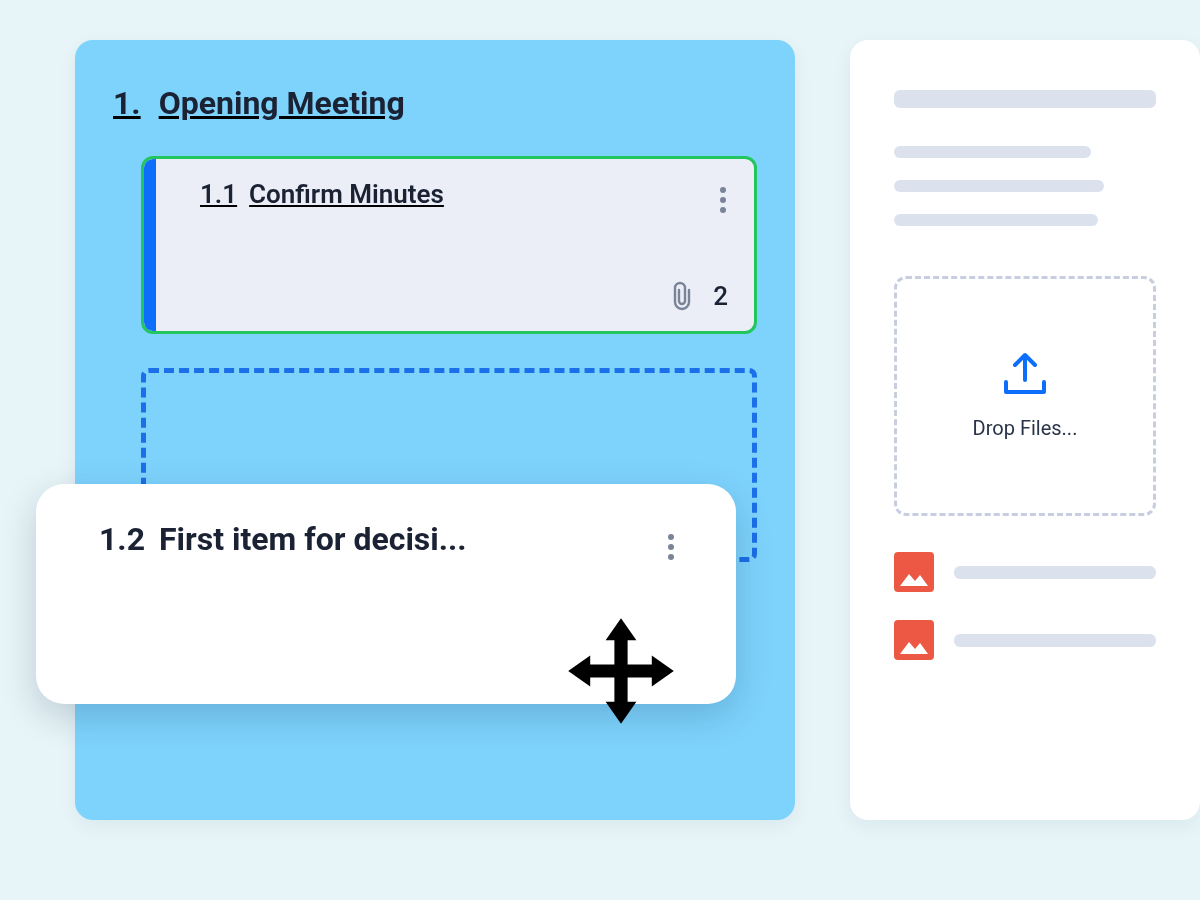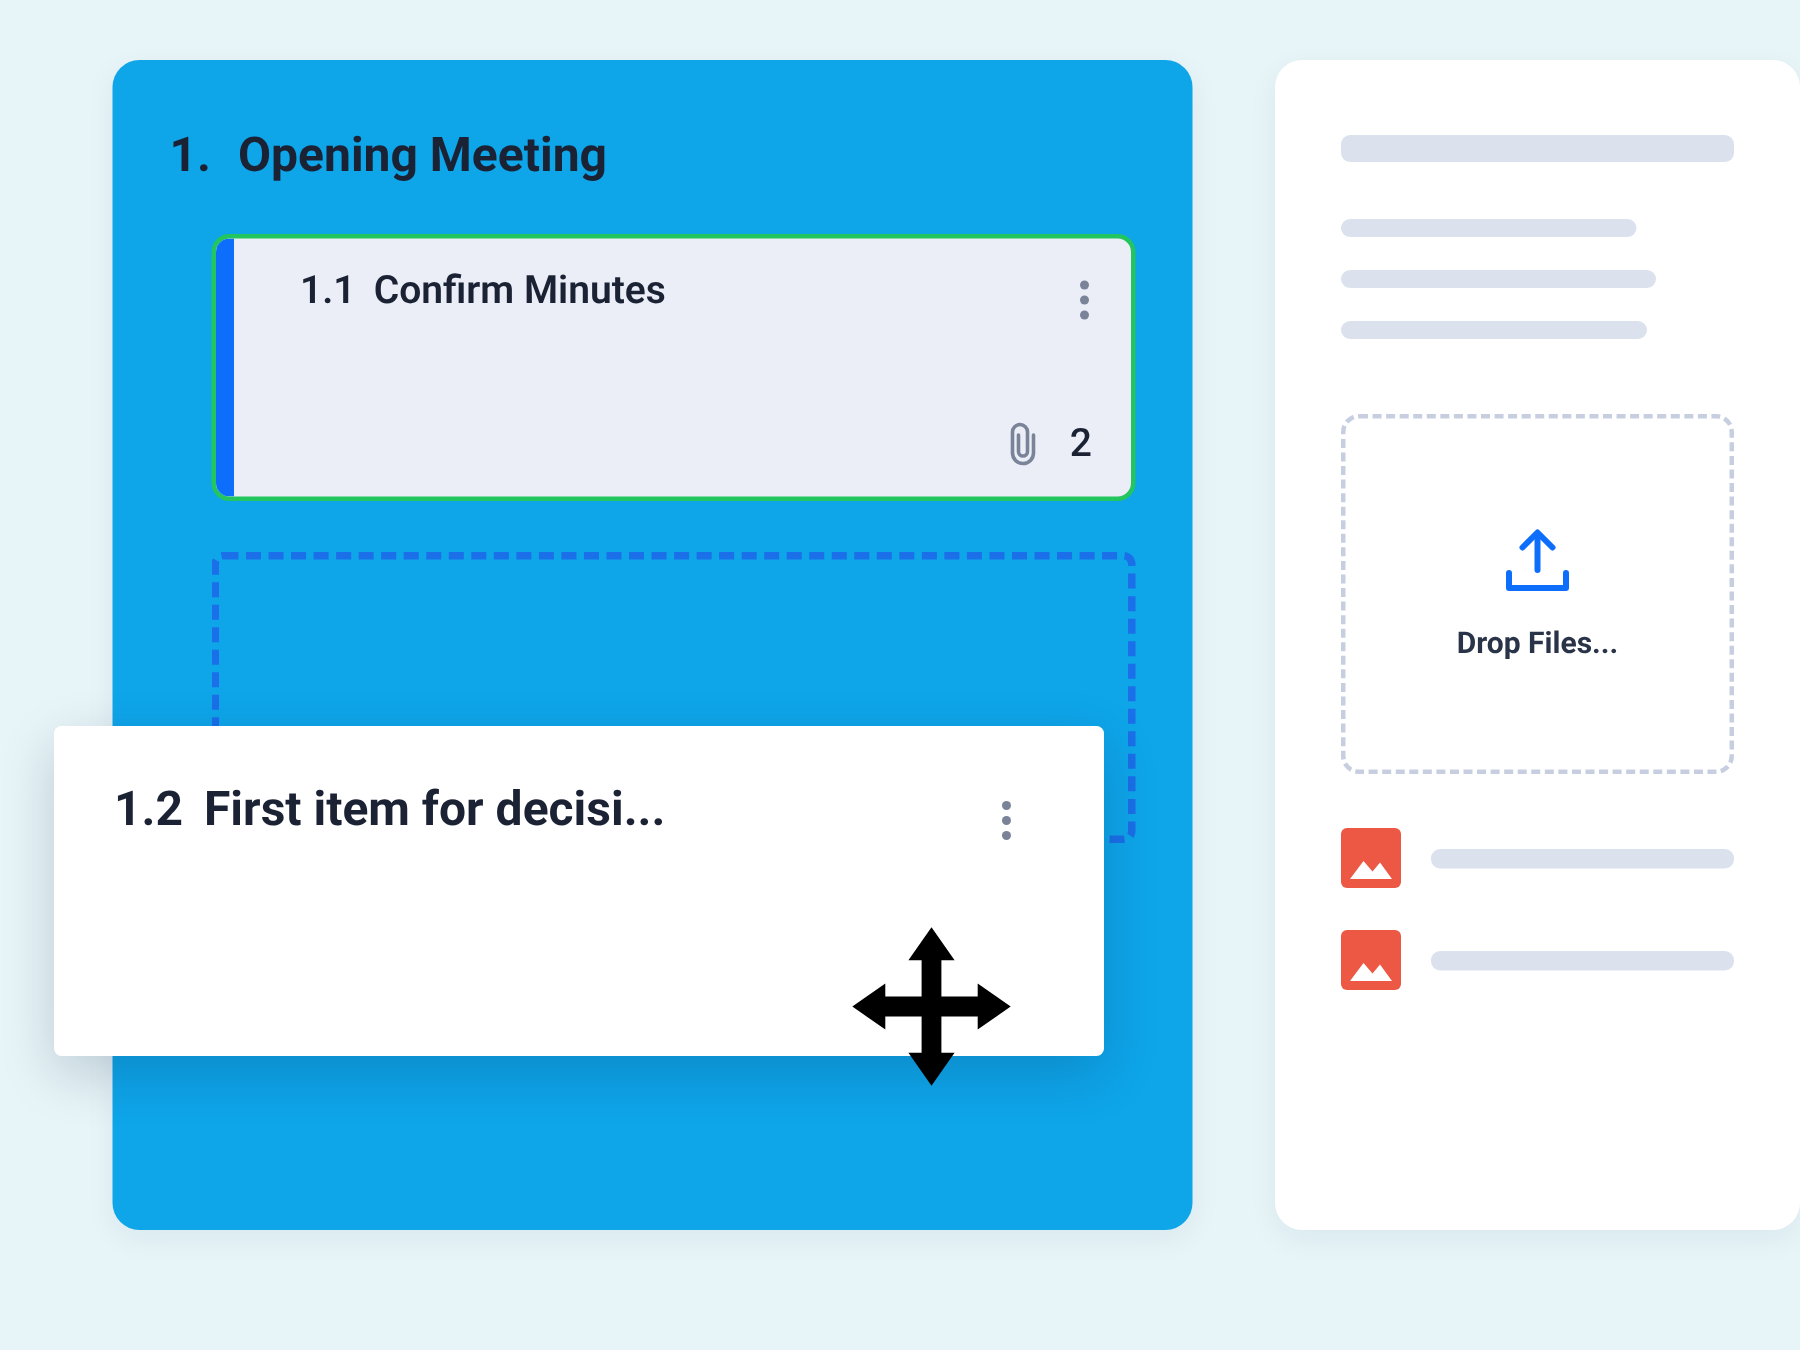--- a/index.html
+++ b/index.html
@@ -16,24 +16,25 @@
       overflow: hidden;
       position: relative;
     }
 
     .agenda-panel {
       position: absolute;
       left: 75px;
       top: 40px;
       width: 720px;
       height: 780px;
-      background: #0ea5e9;
+      background: #7dd3fc;
       border-radius: 18px;
       padding: 44px 38px;
       box-shadow: 0 6px 20px rgba(0, 30, 80, 0.06);
+      text-decoration: underline;
     }
 
     .section-title {
       font-size: 32px;
       font-weight: 700;
       color: #1a2234;
       margin-bottom: 34px;
     }
 
     .section-number {
@@ -116,22 +117,22 @@
       height: 194px;
     }
 
     .dragging-card {
       position: absolute;
       left: 36px;
       top: 484px;
       width: 700px;
       height: 220px;
       background: #ffffff;
-      border-radius: 5px;
-      padding: 36px 40px;
+      border-radius: 28px;
+      padding: 36px 63px;
       box-shadow: 0 12px 36px rgba(0, 20, 60, 0.18);
       z-index: 10;
     }
 
     .dragging-title {
       font-size: 32px;
       font-weight: 700;
       color: #1a2234;
     }
 
@@ -184,21 +185,20 @@
     .dropzone {
       margin-top: 50px;
       border: 3px dashed #c6cee0;
       border-radius: 12px;
       height: 240px;
       display: flex;
       flex-direction: column;
       align-items: center;
       justify-content: center;
       gap: 20px;
-      font-weight: bold;
     }
 
     .dropzone-label {
       font-size: 20px;
       color: #2a3448;
       text-align: center;
     }
 
     .file-list {
       margin-top: 36px;

